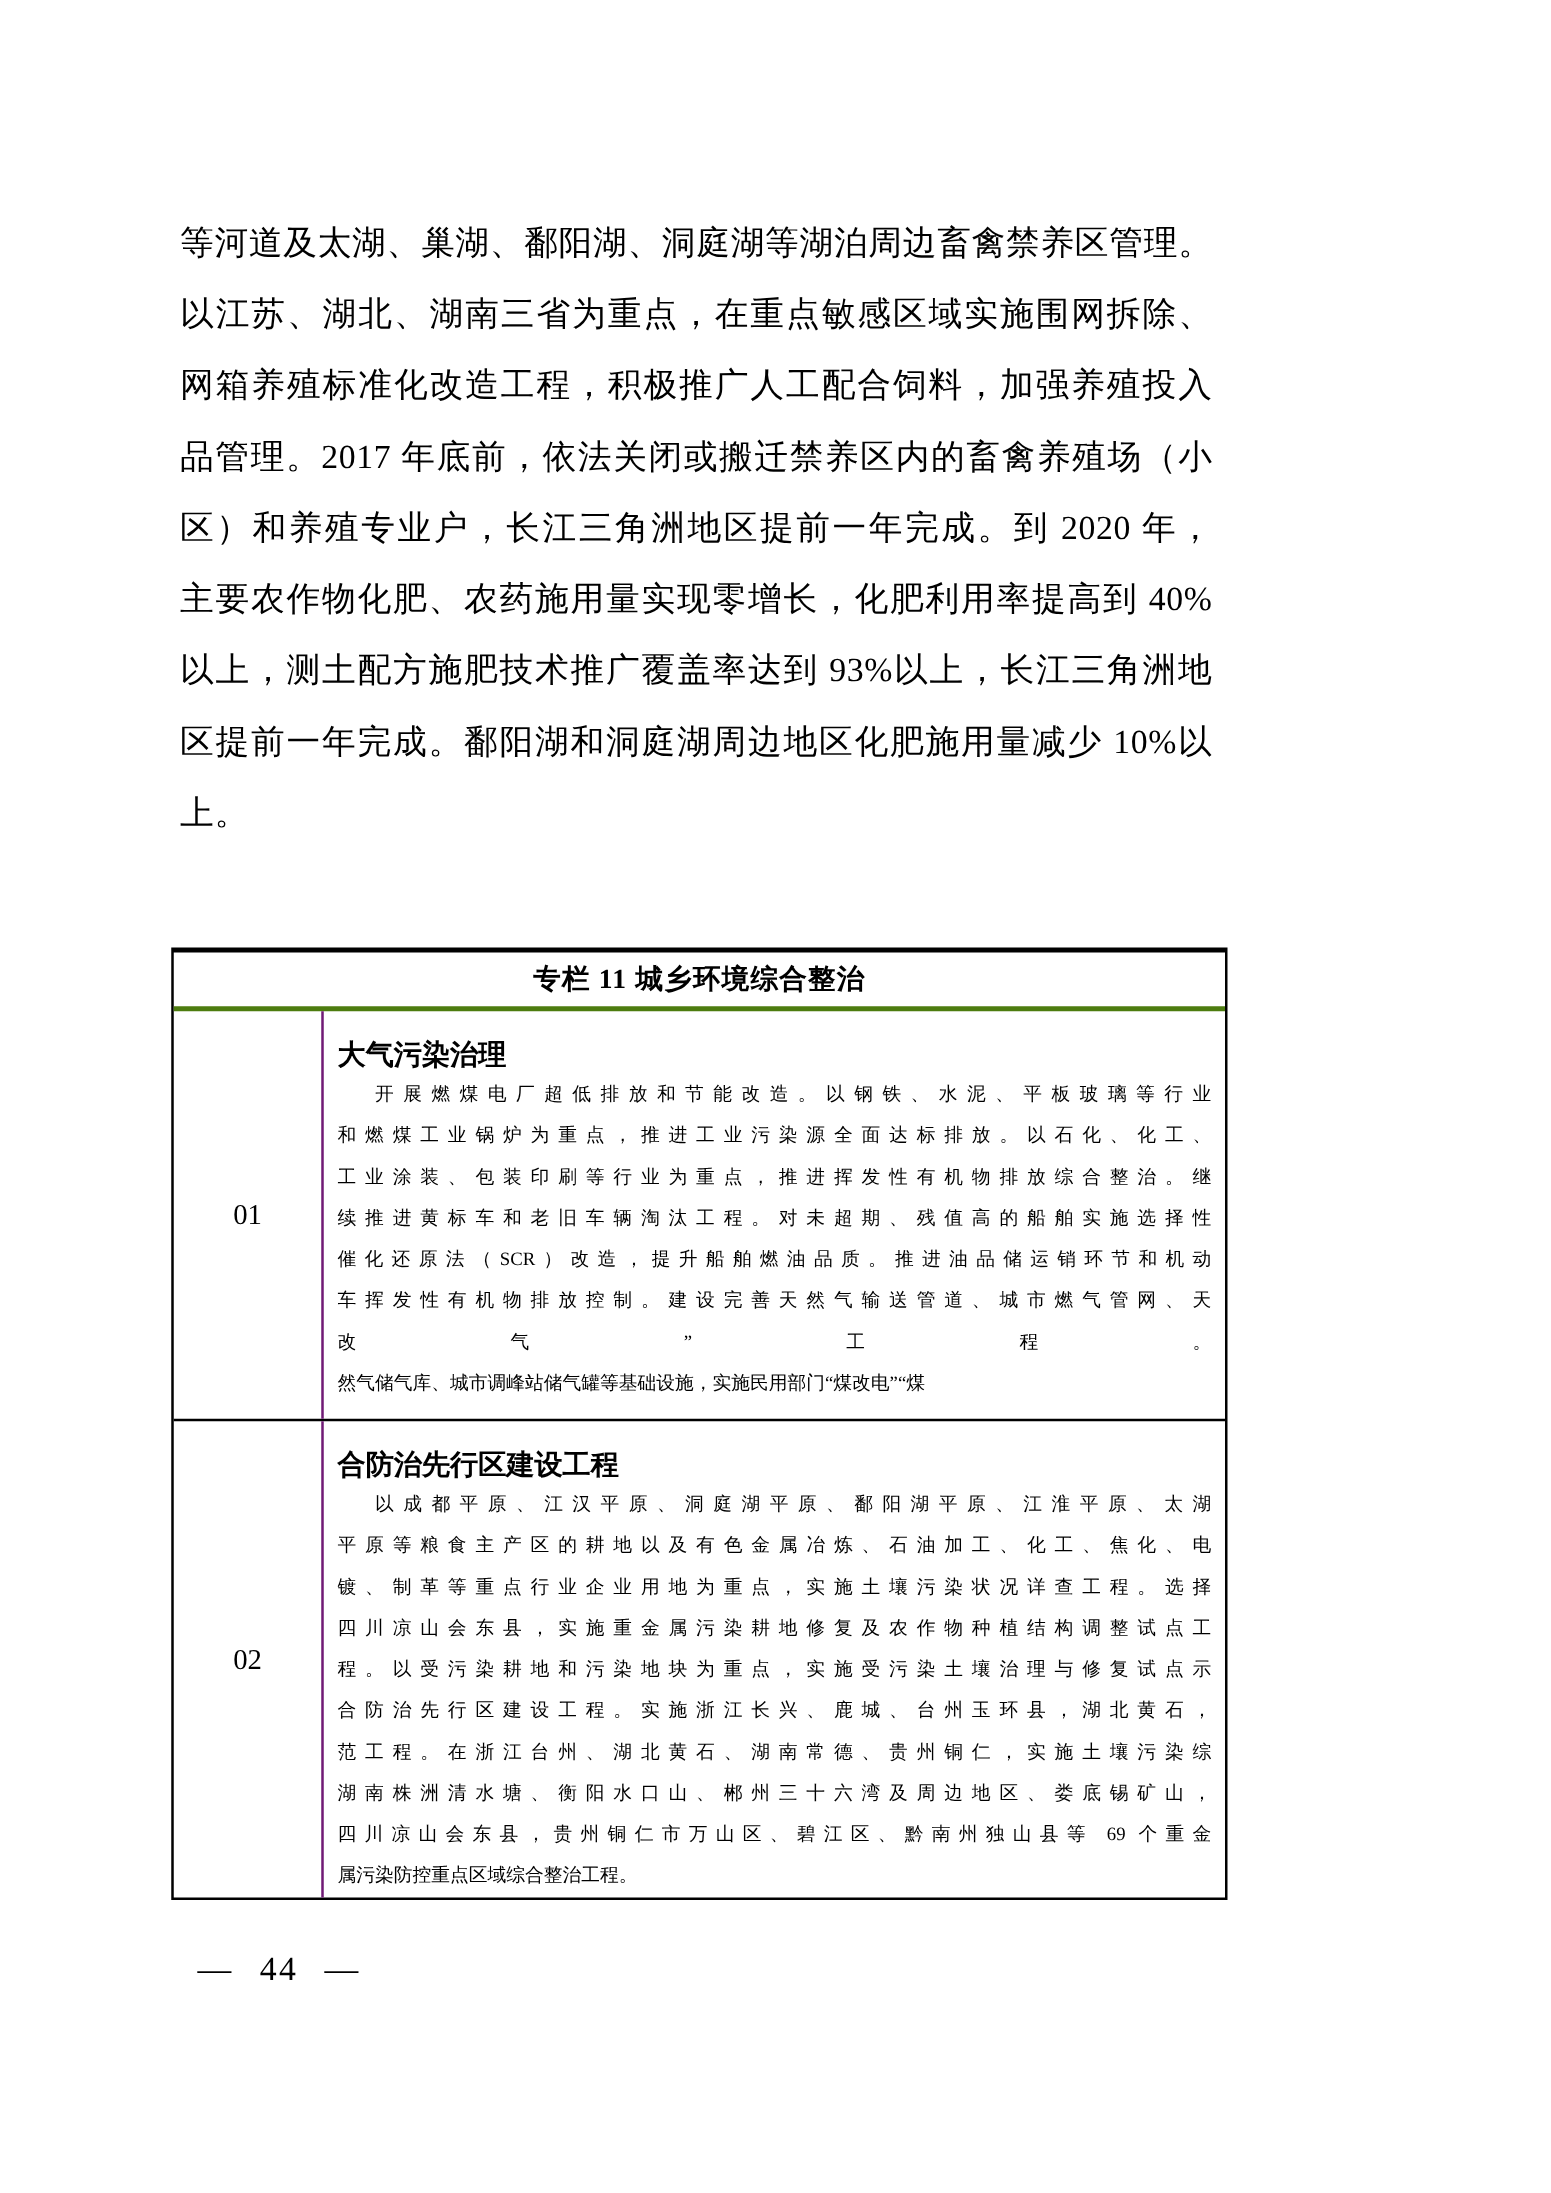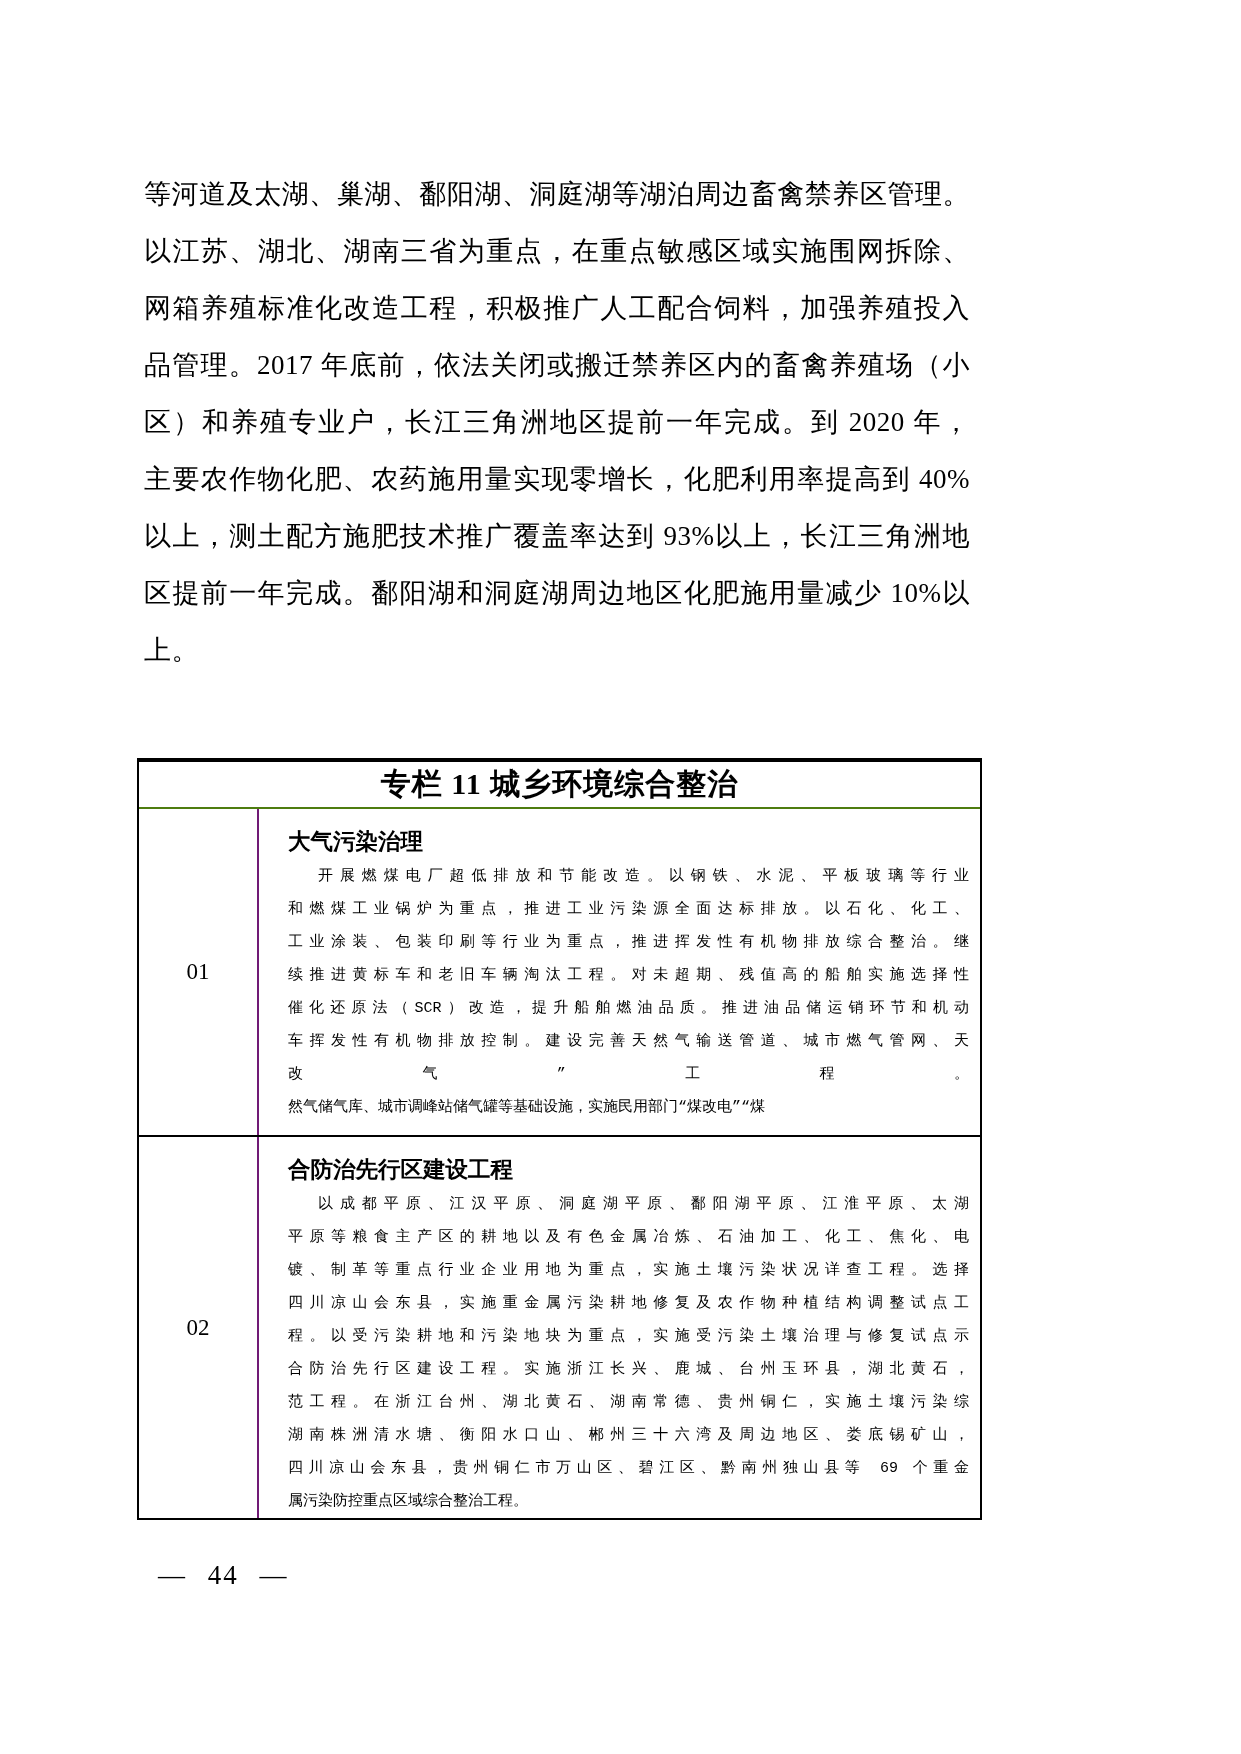--- a/index.html
+++ b/index.html
@@ -38,25 +38,25 @@
     width:845px;height:762px;
     box-sizing:border-box;
     border:2px solid #000;
     border-top-width:4px;
     display:flex;
     flex-direction:column;
   }
   .box-header{
     box-sizing:border-box;
     height:47px;
-    border-bottom:2px solid #4d7c0f;
+    border-bottom:4px solid #4d7c0f;
     display:flex;
     align-items:center;
     justify-content:center;
-    font-size:30px;
+    font-size:22px;
     font-weight:bold;
     letter-spacing:1px;
   }
   .box-row{
     box-sizing:border-box;
     display:flex;
     flex-direction:row;
   }
   .box-row.row-01{height:329px;border-bottom:2px solid #000;}
   .box-row.row-02{flex:1;}
@@ -66,23 +66,22 @@
     flex:0 0 120px;
     border-right:2px solid #701a75;
     display:flex;
     align-items:center;
     justify-content:center;
     font-size:23px;
   }
   .content-cell{
     box-sizing:border-box;
     flex:1;
-    padding:18px 11px 0 29px;
+    padding:18px 11px 0 11px;
     overflow:hidden;
-    font-family:Liberation Mono, monospace;
   }
   .cell-title{
     font-size:22.5px;
     font-weight:bold;
     line-height:33px;
     height:33px;
   }
   .cell-para .cell-line{
     font-size:15px;
     line-height:33px;

